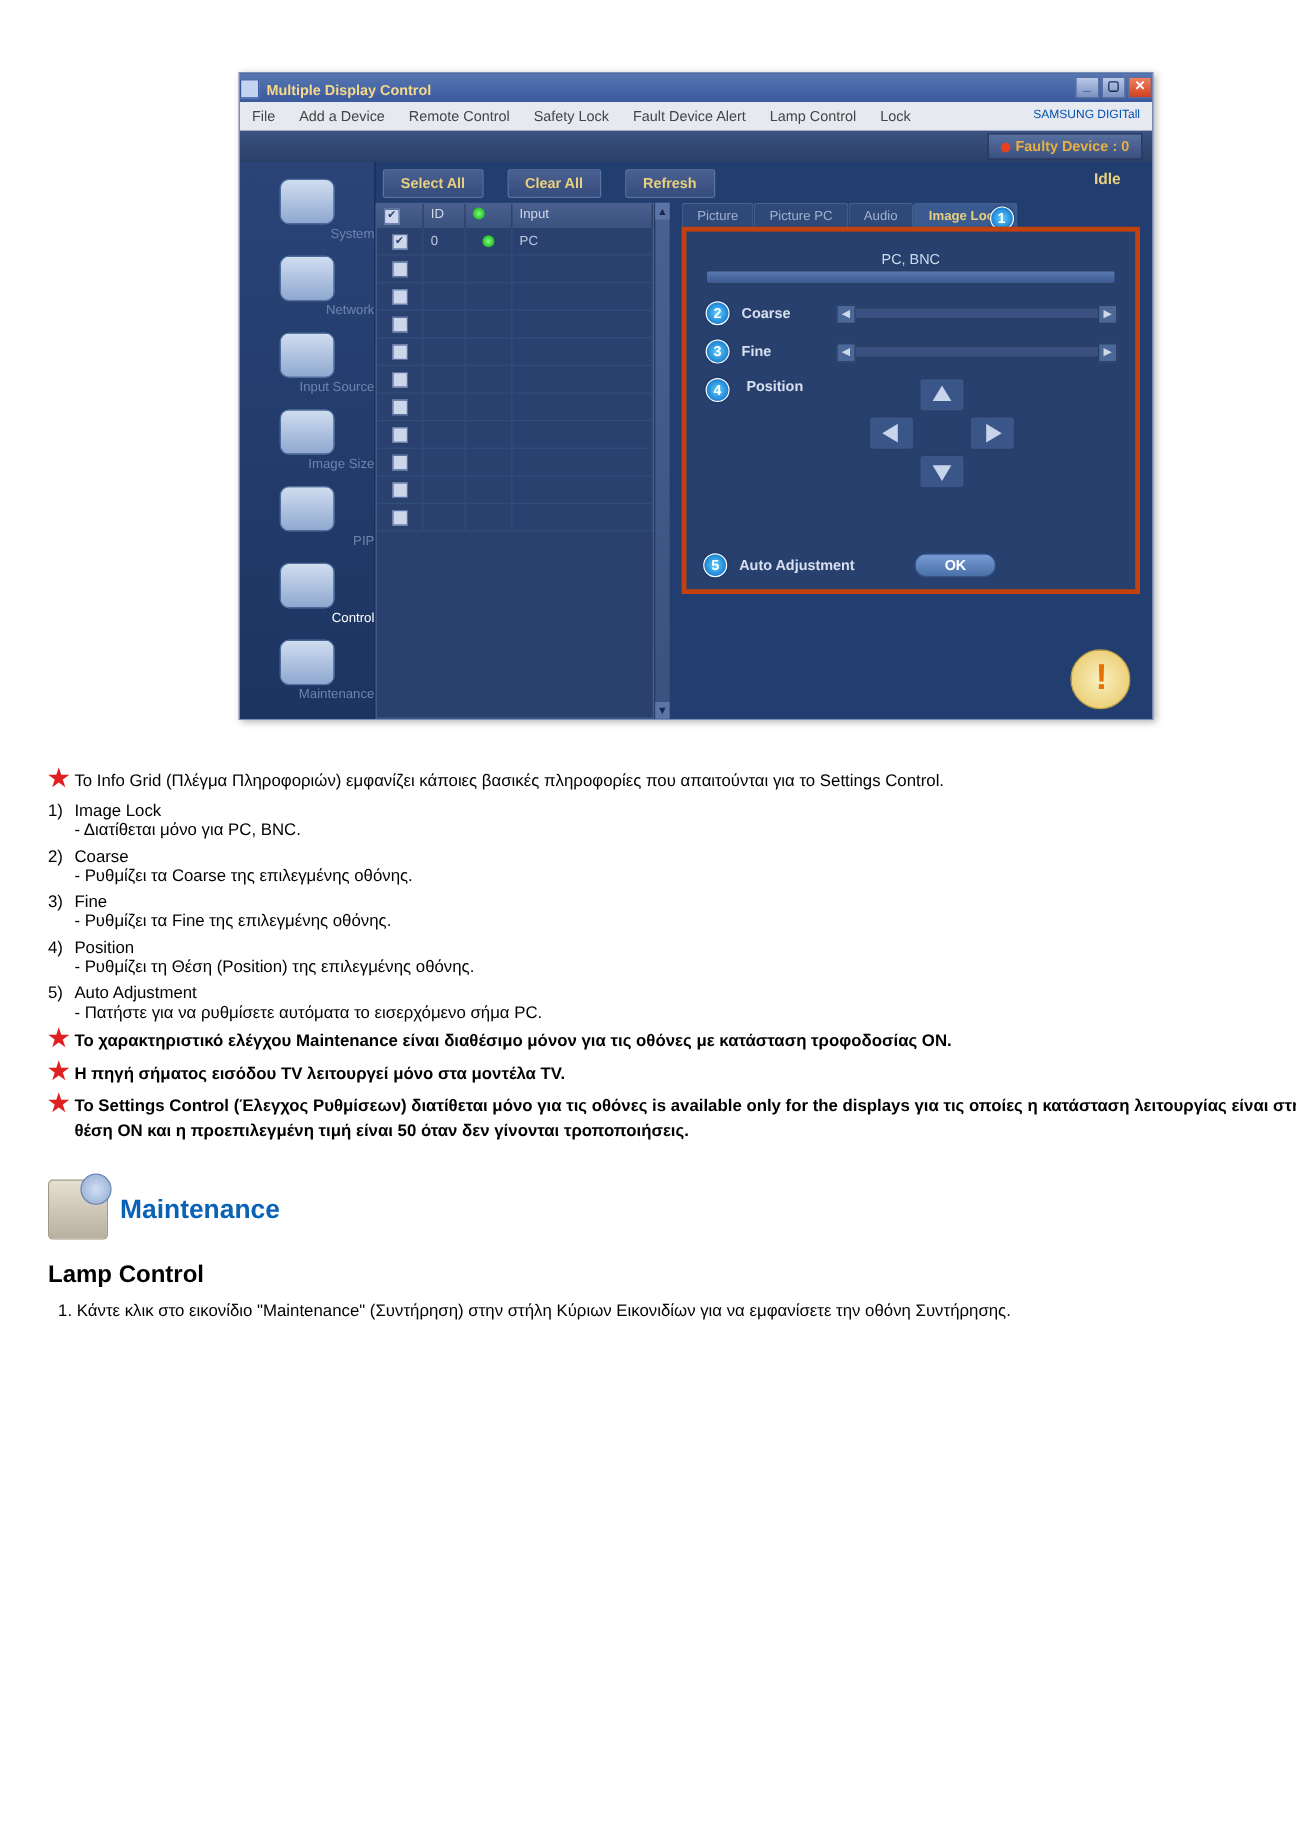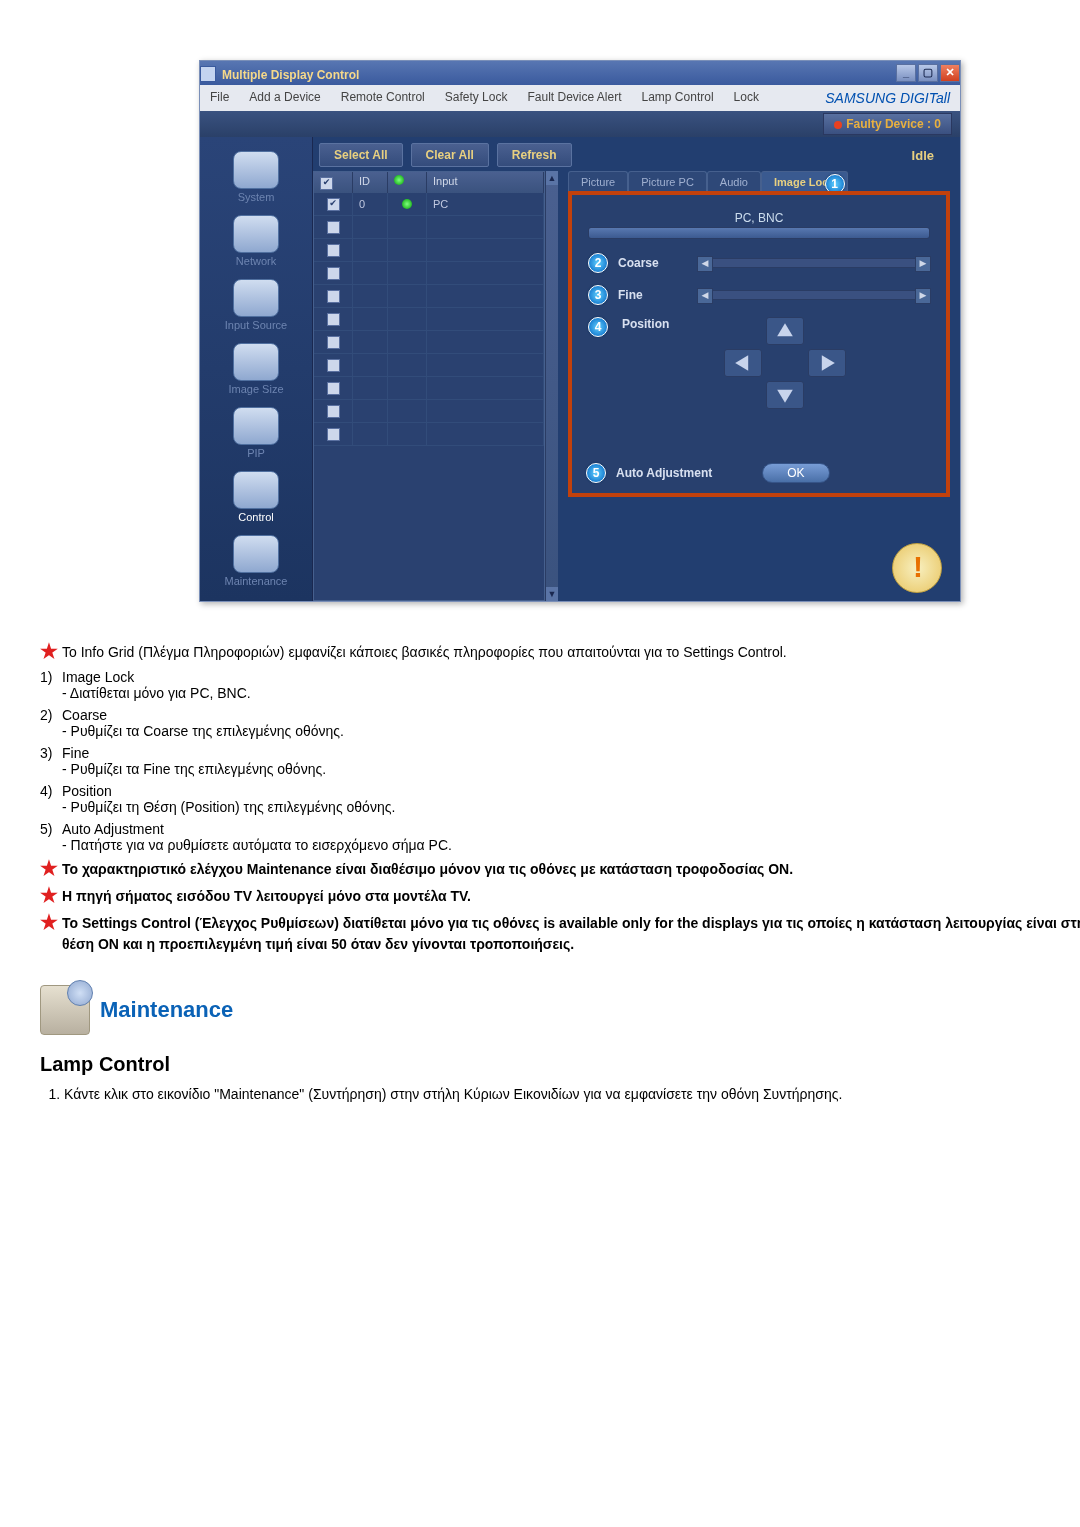--- a/index.html
+++ b/index.html
@@ -5,31 +5,31 @@
 body{margin:0;font-family:Arial,sans-serif;font-size:14px;color:#000;background:#fff}
 .page{width:1080px;margin:0 auto;padding:60px 40px}
 .app-window{width:760px;margin:0 auto 40px;border:1px solid #7a8fb8;background:#1f3766;box-shadow:2px 2px 6px rgba(0,0,0,0.3)}
 .titlebar{background:linear-gradient(#5876b2,#3a5a9e);display:flex;align-items:flex-end;padding:3px 0;font-size:12px;color:#f6d98a;font-weight:bold}
 .titlebar .icon{width:14px;height:14px;background:#c4d4f0;margin-right:6px;border:1px solid #3a5a9e;display:inline-block}
 .title-buttons{margin-left:auto;display:flex;gap:2px}
 .tbtn{width:18px;height:16px;background:linear-gradient(#b8c8e8,#7a90c0);border:1px solid #5a70a0;font-size:11px;text-align:center;line-height:14px;color:#1a2850;font-weight:bold}
 .tbtn.close{background:linear-gradient(#f08060,#d04020);color:#fff}
 .menubar{background:#e6e9f0;display:flex;font-size:12px;color:#444;padding:2px 0}
 .menubar span{padding:3px 10px}
-.brand{margin-left:auto;padding-right:8px;font-size:14px;color:#0050b0;font-style:italic}
+.brand{margin-left:auto;padding-right:8px;font-size:10px;color:#0050b0;}
 .faulty-strip{background:linear-gradient(#3a5280,#2a4068);text-align:right;padding:2px 8px}
 .faulty-badge{display:inline-block;background:linear-gradient(#5870a0,#3a5080);border:1px solid #2a3860;color:#e8b040;font-size:12px;font-weight:bold;padding:3px 10px}
 .faulty-badge .dot{display:inline-block;width:8px;height:8px;background:#e84020;border-radius:50%;margin-right:4px;vertical-align:middle}
 .body-area{display:flex;min-height:380px}
 .sidebar{width:112px;background:linear-gradient(#2a4478,#1c3460);padding:8px 0;border-right:1px solid #1a2850}
-.nav-item{text-align:center;padding:6px 0;color:#6d84b0;font-size:11px}
+.nav-item{text-align:right;padding:6px 0;color:#6d84b0;font-size:11px}
 .nav-item.sel{color:#fff}
 .nav-ico{width:44px;height:36px;margin:0 auto 2px;background:linear-gradient(#d0ddf0,#8fa8d0);border-radius:8px;border:1px solid #5070a0;position:relative}
 .main{flex:1;background:#223e70;display:flex;flex-direction:column}
-.action-row{display:flex;gap:8px;padding:6px 6px 4px;align-items:center}
+.action-row{display:flex;gap:20px;padding:6px 6px 4px;}
 .act-btn{background:linear-gradient(#4a6090,#344c7c);color:#e8d080;font-size:12px;font-weight:bold;padding:4px 14px;border:1px solid #5a72a0;border-radius:2px}
 .idle{margin-left:auto;color:#e8d080;font-size:13px;font-weight:bold;padding-right:20px}
 .work{flex:1;display:flex}
 .grid-col{width:230px;background:#2a4170;border:1px solid #46608e}
 .grid-head{display:flex;background:linear-gradient(#4a6090,#3a527e);font-size:11px;color:#d0d8e8}
 .gh{border-right:1px solid #2a3c64;padding:3px 6px}
 .gh1{width:26px}.gh2{width:22px}.gh3{width:26px}.gh4{flex:1}
 .grid-row{display:flex;font-size:11px;color:#c0c8e0;border-bottom:1px solid #324c7a;height:22px;align-items:center}
 .gc{border-right:1px solid #324c7a;padding:0 6px;height:100%;display:flex;align-items:center}
 .gc1{width:26px;justify-content:center}.gc2{width:22px}.gc3{width:26px;justify-content:center}.gc4{flex:1}
@@ -53,21 +53,21 @@
 .ctl-label{width:70px;color:#d8e0f0;font-size:12px;font-weight:bold}
 .slider{flex:1;height:8px;background:#3a5080;border:1px solid #2a3c64;border-radius:3px;position:relative}
 .slider .l,.slider .r{position:absolute;top:-3px;width:14px;height:14px;background:#4a6898;border:1px solid #2a3c64;color:#d0d8e8;font-size:9px;text-align:center;line-height:12px}
 .slider .l{left:-2px}.slider .r{right:-2px}
 .pos-block{display:flex;align-items:flex-start;gap:14px}
 .pos-pad{display:grid;grid-template-columns:38px 38px 38px;grid-template-rows:28px 28px 28px;gap:4px;margin-left:18px}
 .pad-btn{background:#3a5688;border:1px solid #2a3c64;border-radius:3px;position:relative}
 .pad-btn svg{width:100%;height:100%}
 .pad-empty{background:transparent;border:none}
 .auto-adj{position:absolute;bottom:10px;left:14px;display:flex;align-items:center;gap:10px}
-.ok-btn{background:linear-gradient(#789dd6,#4a70a8);border:1px solid #365488;color:#fff;font-size:12px;font-weight:normal;padding:2px 24px;border-radius:10px}
+.ok-btn{background:linear-gradient(#789dd6,#4a70a8);border:1px solid #365488;color:#fff;font-size:12px;font-weight:bold;padding:2px 24px;border-radius:10px}
 .info-ico{width:48px;height:48px;position:absolute;right:18px;bottom:8px;border-radius:50%;background:radial-gradient(#f8f0c0,#e8c460);border:1px solid #c0a040}
 .info-ico::after{content:"!";position:absolute;top:6px;left:20px;font-size:30px;font-weight:bold;color:#e87000}
 
 .notes{margin-top:20px}
 .star-line{display:flex;align-items:flex-start;margin:6px 0}
 .red-star{color:#e02020;font-size:20px;font-weight:bold;width:22px;line-height:18px}
 .note-text{flex:1;font-size:14px;line-height:1.5}
 .note-text.bold{font-weight:bold}
 ol.numbered{list-style:none;padding:0;margin:4px 0}
 ol.numbered li{margin:6px 0 6px 0;font-size:14px}

